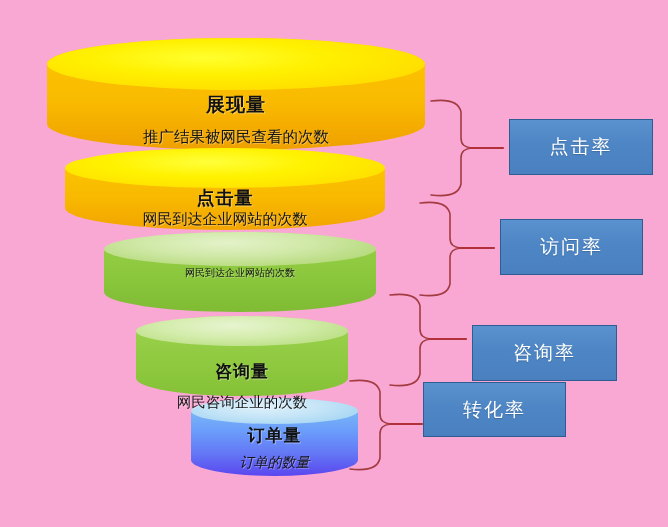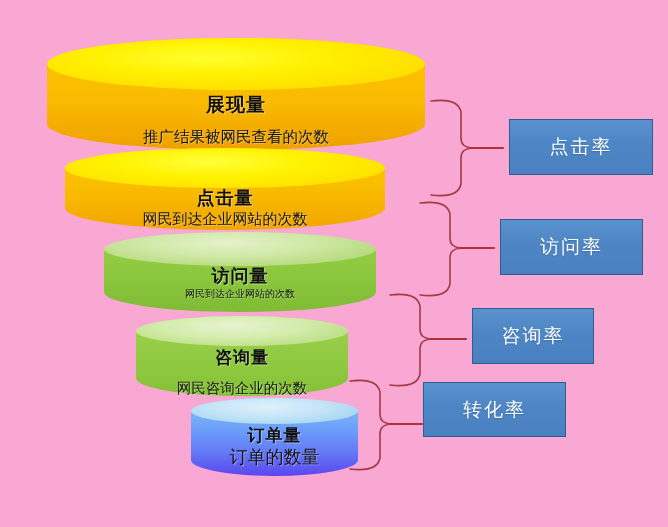--- a/index.html
+++ b/index.html
@@ -98,52 +98,52 @@
 
   
   #layer-4 { left: 136px; top: 316px; width: 212px; height: 80px; --ecc: 18px; --toph: 30px; }
   #layer-4 .cyl-body {
     background: linear-gradient(180deg, #a2d659 0%, #96ce48 28%, #8dc83e 65%, #85c136 100%);
   }
   #layer-4 .cyl-top {
     background: radial-gradient(ellipse at 45% 32%, #e7f4d0 0%, #d3ecab 44%, #bbdf84 80%, #a9d463 100%);
   }
   #layer-4 .cyl-label { top: 32px; }
-  #layer-4 .cyl-title { font-size: 17px; }
+  #layer-4 .cyl-title { font-size: 17px; margin-top: 14px; }
   #layer-4 .cyl-sub { font-size: 14.5px; margin-top: 12px; }
 
   
   #layer-5 { left: 191px; top: 398px; width: 167px; height: 78px; --ecc: 16px; --toph: 26px; }
   #layer-5 .cyl-body {
     background: linear-gradient(180deg, #8fd0f0 0%, #79b6f5 16%, #6b9dfb 42%, #6479f5 70%, #5a46ef 100%);
   }
   #layer-5 .cyl-top {
     background: radial-gradient(ellipse at 45% 34%, #dff1fb 0%, #c3e4f7 45%, #a6d6f3 80%, #93cdf0 100%);
   }
   #layer-5 .cyl-label { top: 28px; }
   #layer-5 .cyl-title { font-size: 17px; }
-  #layer-5 .cyl-sub { font-size: 18px; margin-top: 1px; }
+  #layer-5 .cyl-sub { font-size: 14px; margin-top: 8px; font-style: italic; }
 
   
   .rate-box {
     position: absolute;
     box-sizing: border-box;
     background: linear-gradient(180deg, #5a92cf 0%, #4e86c5 45%, #4a80bf 100%);
     border: 1.5px solid #2d5d93;
     color: #ffffff;
     font-size: 19px;
     letter-spacing: 2px;
     display: flex;
     align-items: center;
     justify-content: center;
     text-shadow: 0 1px 1px rgba(0,0,0,0.18);
   }
   #box-1 { left: 509px; top: 119px; width: 144px; height: 56px; }
   #box-2 { left: 500px; top: 219px; width: 143px; height: 56px; }
-  #box-3 { left: 472px; top: 308px; width: 122px; height: 56px; }
+  #box-3 { left: 472px; top: 325px; width: 145px; height: 56px; }
   #box-4 { left: 423px; top: 382px; width: 143px; height: 55px; }
 
   
   .brace-svg {
     position: absolute;
     overflow: visible;
     pointer-events: none;
   }
   .brace-path {
     fill: none;
@@ -181,21 +181,20 @@
       <div class="cyl-label">
         <div class="cyl-title">点击量</div>
         <div class="cyl-sub">网民到达企业网站的次数</div>
       </div>
     </div>
 
     <div class="funnel-layer" id="layer-3">
       <div class="cyl-body"></div>
       <div class="cyl-top"></div>
       <div class="cyl-label">
-        <div class="cyl-title">访问量</div>
         <div class="cyl-sub">网民到达企业网站的次数</div>
       </div>
     </div>
 
     <div class="funnel-layer" id="layer-4">
       <div class="cyl-body"></div>
       <div class="cyl-top"></div>
       <div class="cyl-label">
         <div class="cyl-title">咨询量</div>
         <div class="cyl-sub">网民咨询企业的次数</div>

